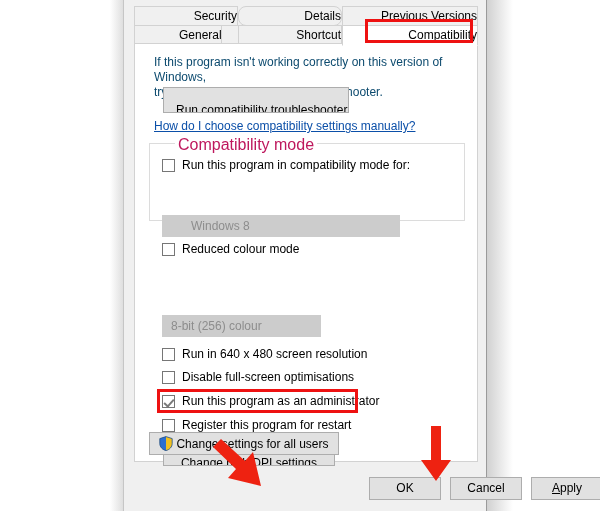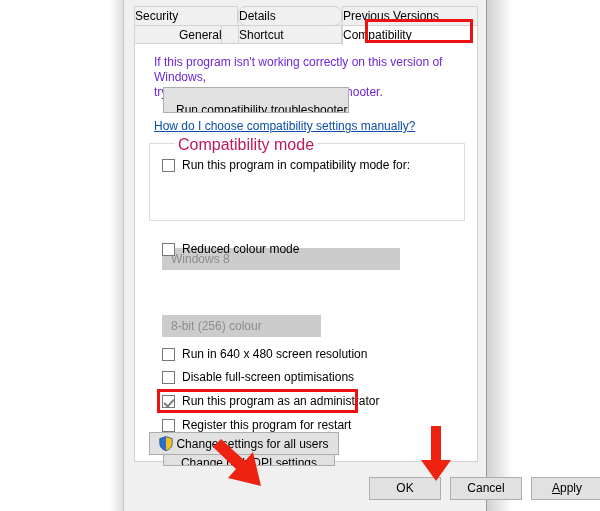--- a/index.html
+++ b/index.html
@@ -63,21 +63,21 @@
     width: 344px;
     height: 38px;
   }
   .tab {
     position: absolute;
     box-sizing: border-box;
     background: #f0f0f0;
     border: 1px solid #d2d2d2;
     font-size: 12px;
     color: #000000;
-    text-align: left;
+    text-align: right;
     line-height: 18px;
     height: 20px;
     white-space: nowrap;
     overflow: hidden;
   }
   .tab.row1 { top: 0; }
   .tab.row2 { top: 19px; }
   .tab.selected {
     background: #ffffff;
     border-bottom: 1px solid #ffffff;
@@ -104,21 +104,21 @@
     border: 1px solid #d2d2d2;
     box-sizing: border-box;
   }
 
   .intro {
     position: absolute;
     left: 19px;
     top: 11px;
     width: 310px;
     font-size: 12px;
-    color: #6d28d9;
+    color: #0c4a6e;
     line-height: 15px;
   }
 
   
   .btn {
     position: absolute;
     box-sizing: border-box;
     background: #e1e1e1;
     border: 1px solid #adadad;
     font-size: 12px;
@@ -233,21 +233,21 @@
     position: absolute;
     left: 6px;
     top: 7px;
     width: 7px;
     height: 7px;
     border: solid #909090;
     border-width: 0 1.6px 1.6px 0;
     transform: rotate(45deg);
   }
 
-  #combo-winver { left: 27px; top: 204px; width: 238px; }
+  #combo-winver { left: 27px; top: 171px; width: 238px; padding-left: 20px; }
   #combo-colour { left: 27px; top: 271px; width: 159px; }
 
   #btn-dpi {
     left: 28px;
     top: 396px;
     width: 172px;
     height: 23px;
     line-height: 21px;
   }
 

